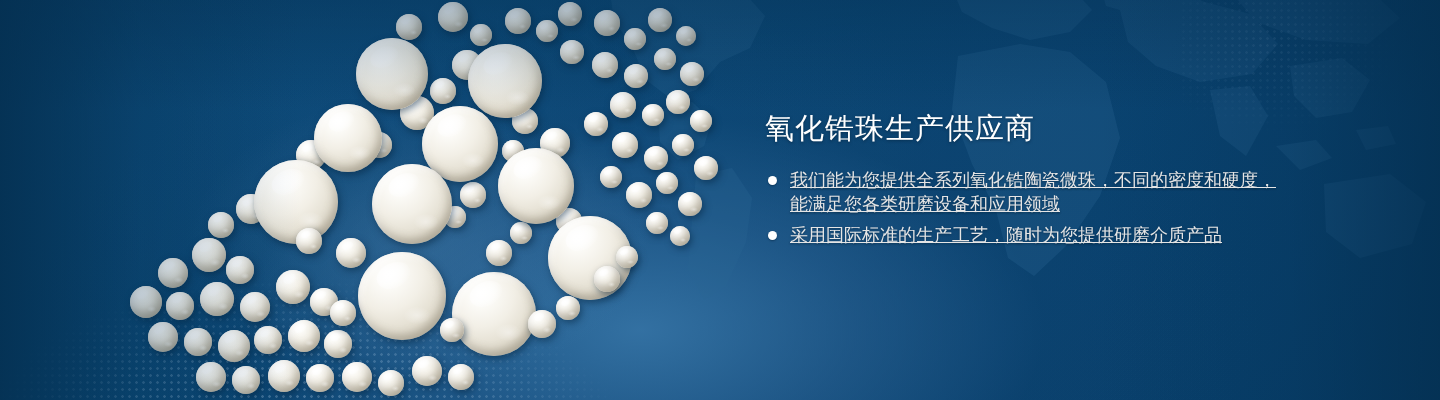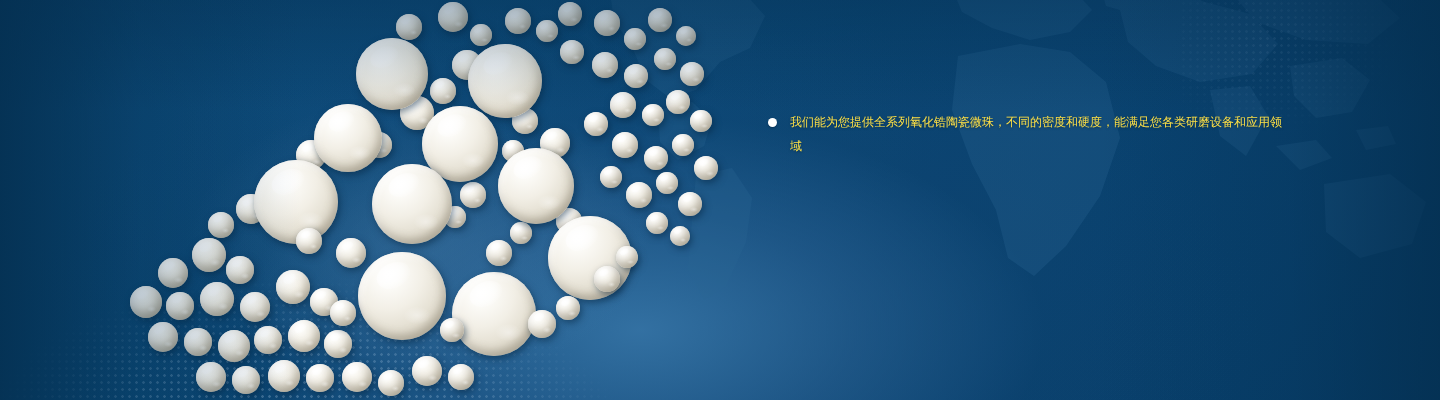--- a/index.html
+++ b/index.html
@@ -152,24 +152,25 @@
   }
   .bullets {
     list-style: none;
     margin: 0;
     padding: 0;
   }
   .bullet {
     position: relative;
     padding-left: 25px;
     margin-bottom: 7px;
-    color: #fde047;
-    font-size: 12px;
+    color: #e5e5e5;
+    font-size: 18px;
     line-height: 24px;
     text-shadow: 0 1px 2px rgba(2,28,50,0.5);
+    text-decoration: underline;
   }
   .bullet-dot {
     position: absolute;
     left: 3px;
     top: 8px;
     width: 9px;
     height: 9px;
     border-radius: 50%;
     background: #ffffff;
     box-shadow: 0 1px 2px rgba(2,28,50,0.45);
@@ -305,22 +306,27 @@
     <div class="bead" style="left:528px;top:310px;width:28px;height:28px;"></div>
     <div class="bead" style="left:556px;top:296px;width:24px;height:24px;"></div>
     <div class="bead" style="left:486px;top:240px;width:26px;height:26px;"></div>
     <div class="bead" style="left:594px;top:266px;width:26px;height:26px;"></div>
     <div class="bead" style="left:616px;top:246px;width:22px;height:22px;"></div>
   </div>
 
   <div class="bg-vignette"></div>
 
   <div class="content">
+    <h1 class="headline">氧化锆珠生产供应商</h1>
 
     <ul class="bullets">
       <li class="bullet">
         <span class="bullet-dot"></span>
         <span class="bullet-text">我们能为您提供全系列氧化锆陶瓷微珠，不同的密度和硬度，能满足您各类研磨设备和应用领域</span>
       </li>
+      <li class="bullet">
+        <span class="bullet-dot"></span>
+        <span class="bullet-text">采用国际标准的生产工艺，随时为您提供研磨介质产品</span>
+      </li>
     </ul>
   </div>
 
 </div>
 
 </body></html>

